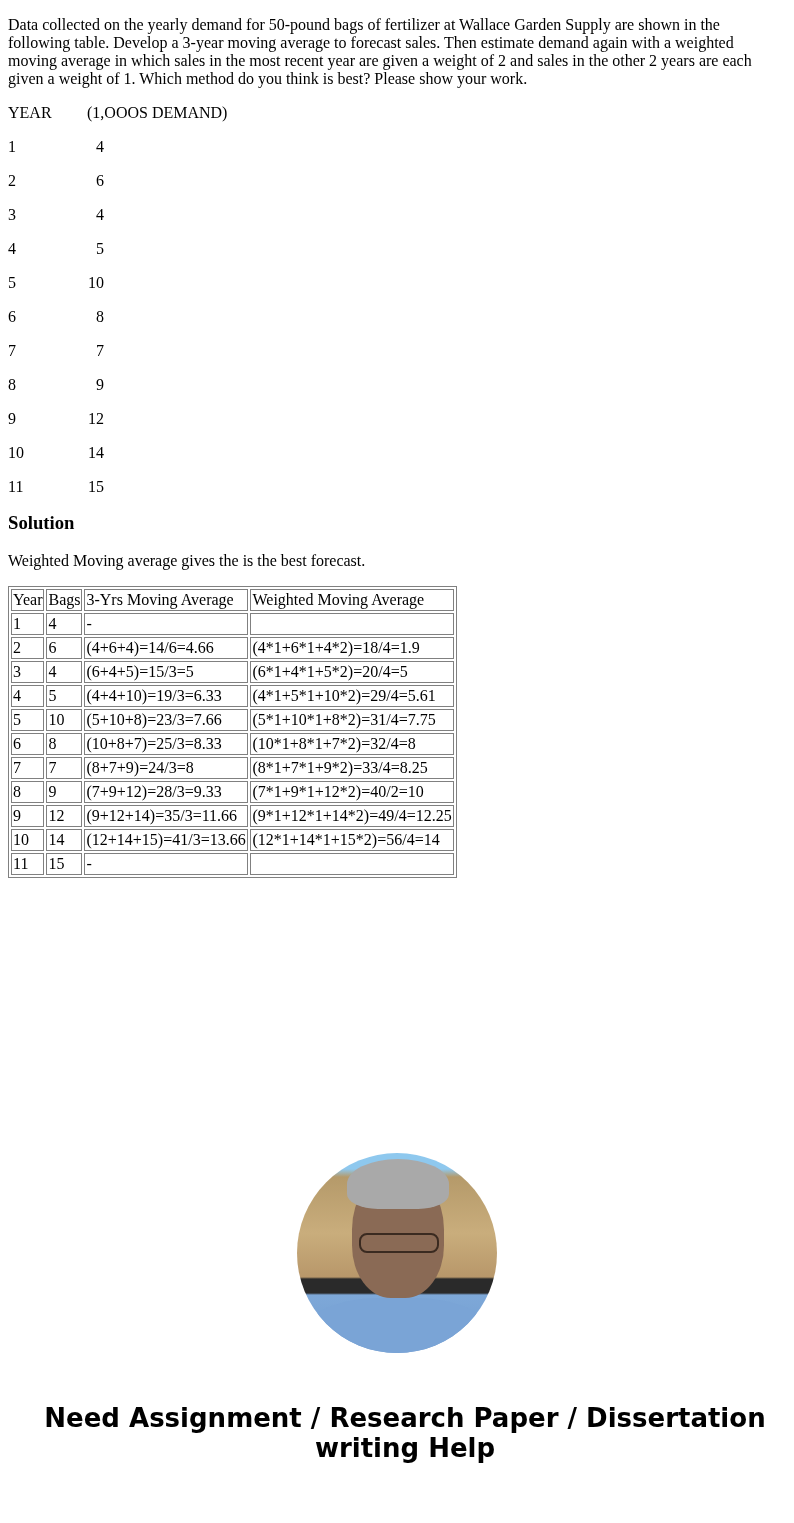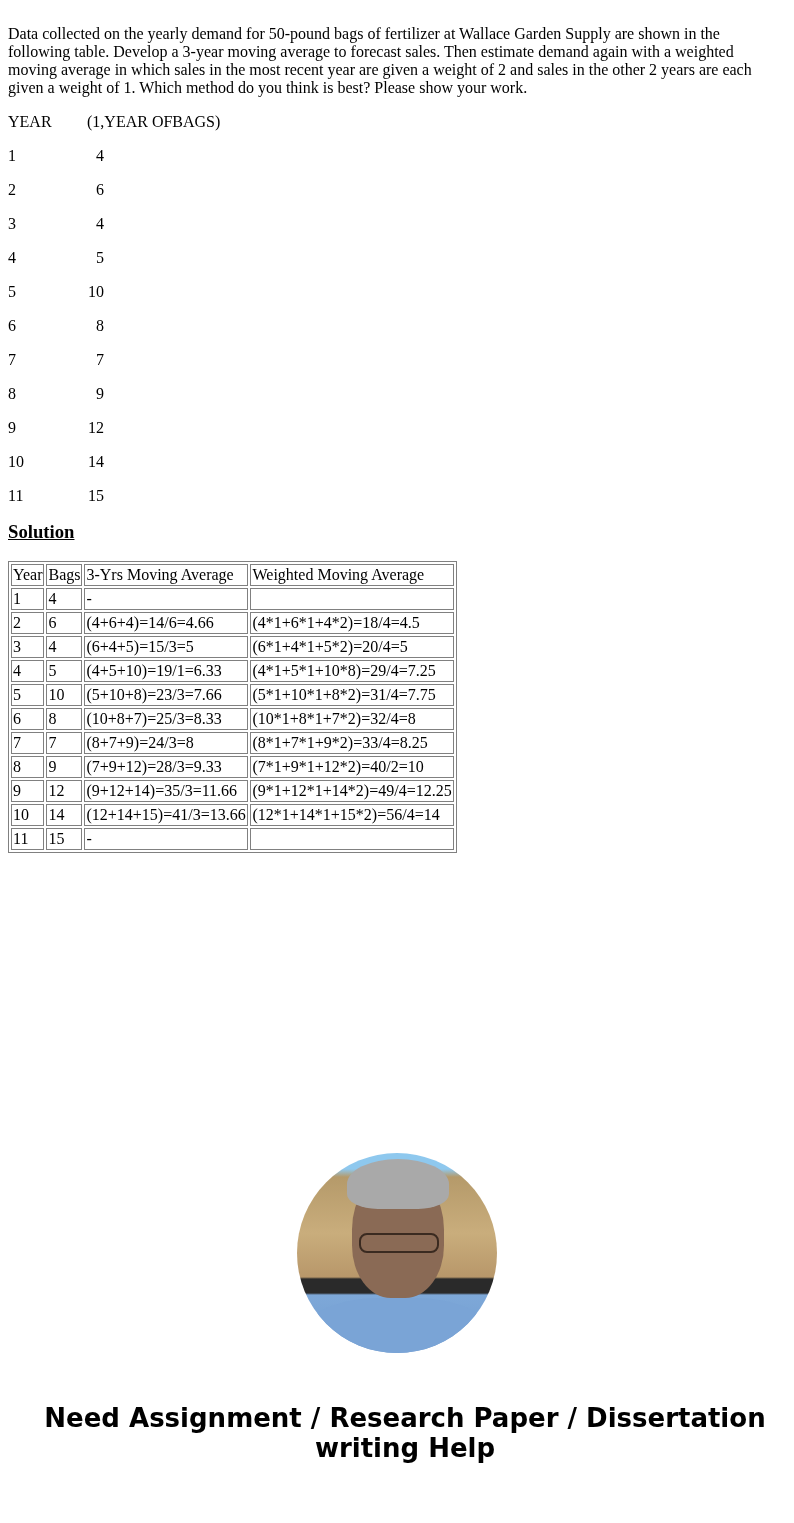--- a/index.html
+++ b/index.html
@@ -1,27 +1,27 @@
 <!DOCTYPE html>
 <html><head>
 <meta charset="utf-8">
 <style>
   html, body { margin: 0; padding: 0; background: #ffffff; }
   body {
     width: 794px; height: 1523px; position: relative; overflow: hidden;
     font-family: "Liberation Serif", serif; font-size: 16px; color: #000;
   }
-  .content { position: absolute; left: 8px; top: 25px; width: 770px; }
+  .content { position: absolute; left: 8px; top: 16px; width: 770px; }
   p { margin: 0 0 16px 0; line-height: 18px; }
   .intro { margin-bottom: 16px; }
   .row-line { display: flex; margin: 0 0 16px 0; line-height: 18px; }
   .row-line .c1 { width: 80px; }
   .row-line .c2 { width: 16px; text-align: right; }
   .hdr-line .c1 { width: 79px; }
-  h3 { font-size: 18.7px; font-weight: bold; margin: 0 0 18px 0; line-height: 22px; text-decoration: underline; }
+  h3 { font-size: 18.7px; font-weight: bold; margin: 0 0 18px 0; line-height: 22px; }
   table.sol { border: 1px solid #808080; border-spacing: 2px; border-collapse: separate; }
   table.sol td { border: 1px solid #808080; padding: 1px; font-size: 16px; line-height: 18px; vertical-align: top; height: 18px; white-space: nowrap; }
   .avatar {
     position: absolute; left: 297px; top: 1153px; width: 200px; height: 200px;
     border-radius: 50%; overflow: hidden;
     background: linear-gradient(180deg, #8ec8ee 0%, #8ec8ee 8%, #b59a6a 12%, #c9ad7c 40%, #b8976a 62%, #2a2a2a 63%, #2a2a2a 70%, #7ea8d8 71%, #6f9bd0 100%);
   }
   .avatar .face {
     position: absolute; left: 55px; top: 20px; width: 92px; height: 125px;
     border-radius: 45% 45% 42% 42%; background: #8a6a55;
@@ -45,21 +45,21 @@
   }
 </style>
 </head>
 <body>
 
 <div class="content">
   <p class="intro">Data collected on the yearly demand for 50-pound bags of fertilizer at Wallace Garden Supply are shown in the following table. Develop a 3-year moving average to forecast sales. Then estimate demand again with a weighted moving average in which sales in the most recent year are given a weight of 2 and sales in the other 2 years are each given a weight of 1. Which method do you think is best? Please show your work.</p>
 
   <div class="row-line hdr-line">
     <span class="c1">YEAR</span>
-    <span>(1,YEAR OFBAGS)</span>
+    <span>(1,OOOS DEMAND)</span>
   </div>
 
   <div id="demand-list">
       <div class="row-line">
         <span class="c1">1</span>
         <span class="c2">4</span>
       </div>
       <div class="row-line">
         <span class="c1">2</span>
         <span class="c2">6</span>
@@ -96,52 +96,53 @@
         <span class="c1">10</span>
         <span class="c2">14</span>
       </div>
       <div class="row-line">
         <span class="c1">11</span>
         <span class="c2">15</span>
       </div>
     </div>
 
   <h3>Solution</h3>
+  <p>Weighted Moving average gives the is the best forecast.</p>
 
   <table class="sol">
     <tbody id="sol-body">
         <tr>
           <td>Year</td>
           <td>Bags</td>
           <td>3-Yrs Moving Average</td>
           <td>Weighted Moving Average</td>
         </tr>
         <tr>
           <td style="min-width: 28px;">1</td>
           <td style="min-width: 32px;">4</td>
           <td style="min-width: 160px;">-</td>
           <td style="min-width: 198px;"></td>
         </tr>
         <tr>
           <td>2</td>
           <td>6</td>
           <td>(4+6+4)=14/6=4.66</td>
-          <td>(4*1+6*1+4*2)=18/4=4.5</td>
+          <td>(4*1+6*1+4*2)=18/4=1.9</td>
         </tr>
         <tr>
           <td>3</td>
           <td>4</td>
           <td>(6+4+5)=15/3=5</td>
           <td>(6*1+4*1+5*2)=20/4=5</td>
         </tr>
         <tr>
           <td>4</td>
           <td>5</td>
-          <td>(4+5+10)=19/1=6.33</td>
-          <td>(4*1+5*1+10*8)=29/4=7.25</td>
+          <td>(4+4+10)=19/3=6.33</td>
+          <td>(4*1+5*1+10*2)=29/4=5.61</td>
         </tr>
         <tr>
           <td>5</td>
           <td>10</td>
           <td>(5+10+8)=23/3=7.66</td>
           <td>(5*1+10*1+8*2)=31/4=7.75</td>
         </tr>
         <tr>
           <td>6</td>
           <td>8</td>

